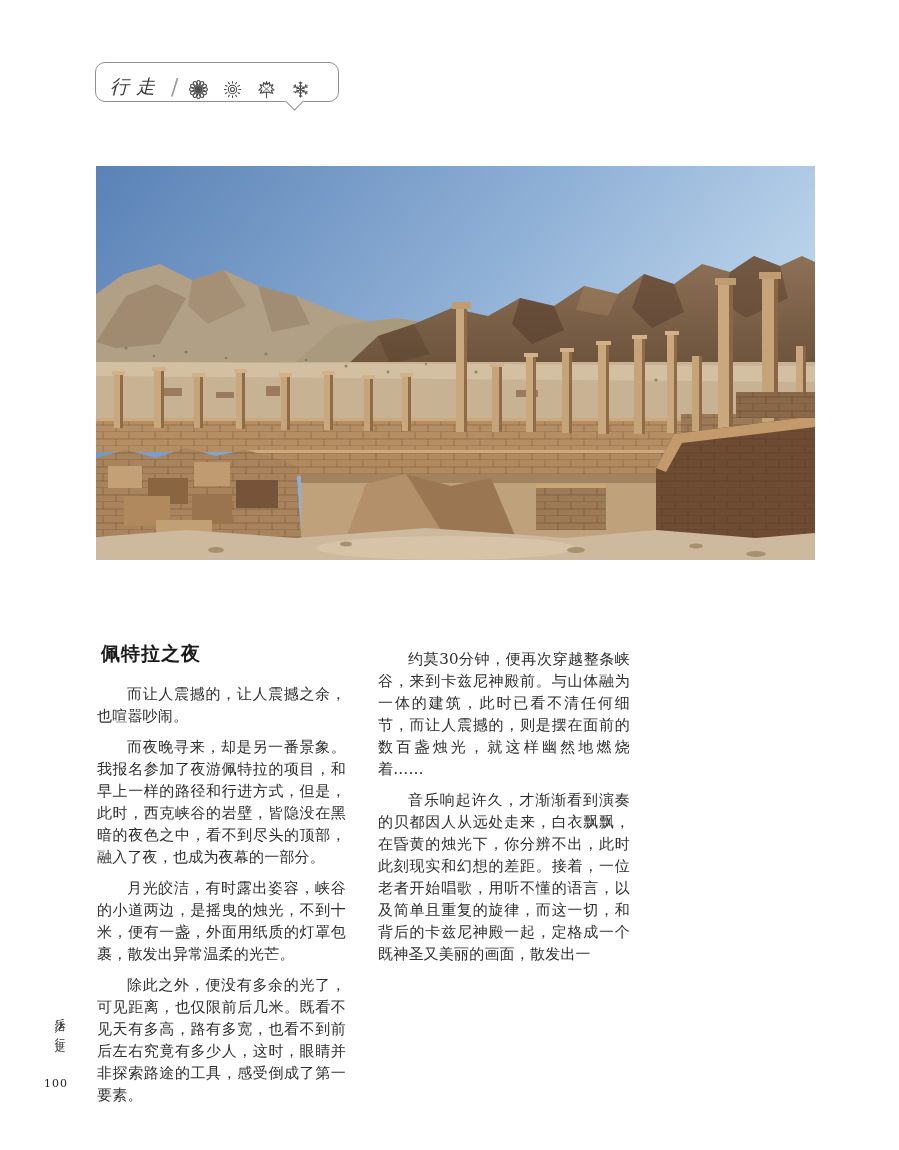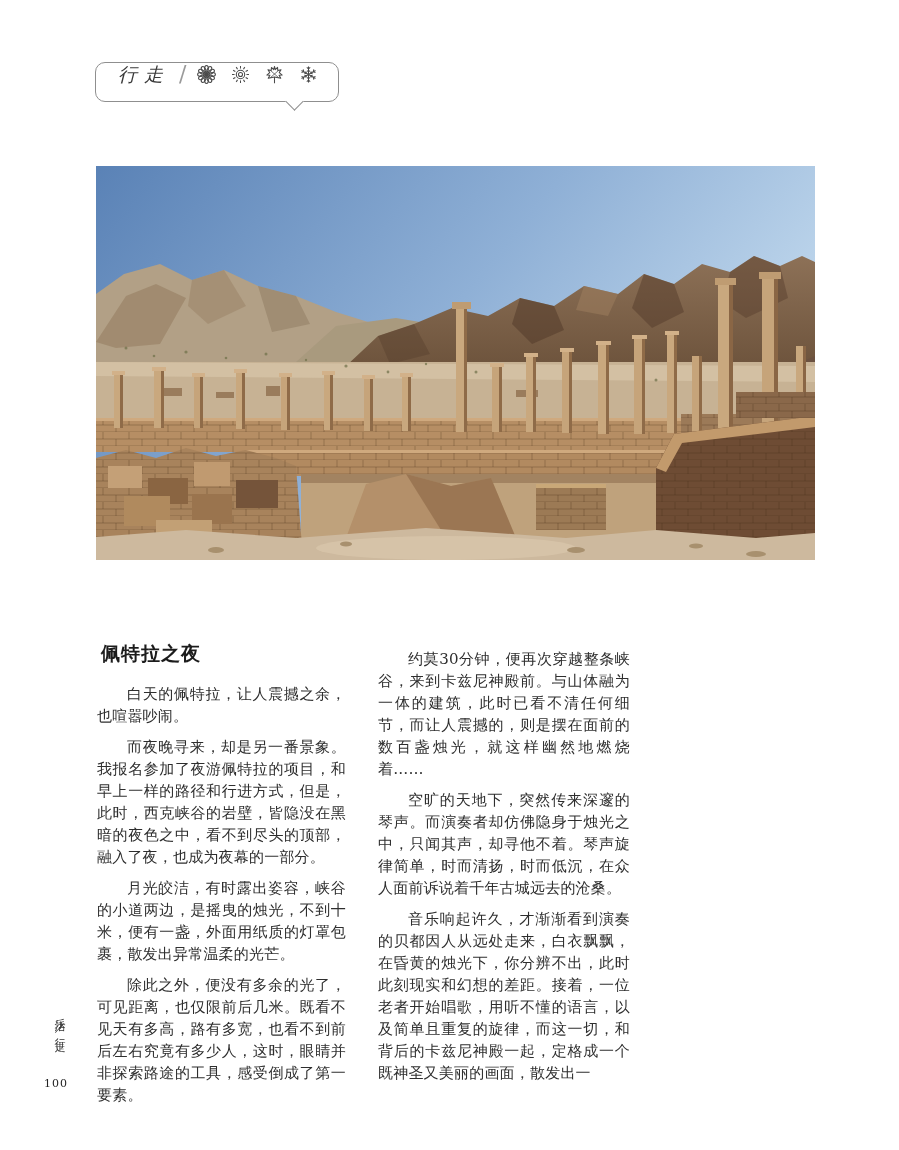--- a/index.html
+++ b/index.html
@@ -7,21 +7,21 @@
     width:899px;height:1150px;position:relative;background:#ffffff;
     font-family:"DejaVu Serif","Liberation Serif",serif;
     -webkit-font-smoothing:antialiased;
   }
   .page{position:absolute;inset:0;overflow:hidden;}
 
   
   .badge{
     position:absolute;left:95px;top:62px;width:244px;height:40px;
     border:1px solid #8f8f8f;border-radius:10px;background:#fff;
-    display:flex;align-items:flex-start;padding:0 22px;box-sizing:border-box;gap:9px;
+    display:flex;align-items:flex-end;padding:0 14px;box-sizing:border-box;gap:9px;
   }
   .badge-label{
     font-size:19px;color:#3a3a3a;letter-spacing:7px;font-weight:500;
     font-style:italic;white-space:nowrap;transform:translateY(-1px);
   }
   .badge-slash{font-size:22px;color:#9a9a9a;font-weight:300;transform:translateY(-2px);}
   .badge-icons{display:flex;align-items:center;gap:11px;}
   .badge-icons svg{display:block;}
   .badge-tail{
     position:absolute;left:192px;bottom:-7px;width:12px;height:12px;background:#fff;
@@ -333,28 +333,27 @@
           <ellipse cx="250" cy="378" rx="6" ry="2.5"></ellipse>
         <ellipse cx="480" cy="384" rx="9" ry="3"></ellipse>
           <ellipse cx="600" cy="380" rx="7" ry="2.6"></ellipse>
         <ellipse cx="660" cy="388" rx="10" ry="3"></ellipse>
       </g>
     </svg>
   </div>
 
   <div class="col col-left">
     <h1 class="article-title">佩特拉之夜</h1>
-    <p>白天的佩特拉，让人震撼之余，也喧嚣吵闹。</p>
+    <p>而让人震撼的，让人震撼之余，也喧嚣吵闹。</p>
     <p>而夜晚寻来，却是另一番景象。我报名参加了夜游佩特拉的项目，和早上一样的路径和行进方式，但是，此时，西克峡谷的岩壁，皆隐没在黑暗的夜色之中，看不到尽头的顶部，融入了夜，也成为夜幕的一部分。</p>
     <p>月光皎洁，有时露出姿容，峡谷的小道两边，是摇曳的烛光，不到十米，便有一盏，外面用纸质的灯罩包裹，散发出异常温柔的光芒。</p>
     <p>除此之外，便没有多余的光了，可见距离，也仅限前后几米。既看不见天有多高，路有多宽，也看不到前后左右究竟有多少人，这时，眼睛并非探索路途的工具，感受倒成了第一要素。</p>
   </div>
 
   <div class="col col-right">
     <p>约莫30分钟，便再次穿越整条峡谷，来到卡兹尼神殿前。与山体融为一体的建筑，此时已看不清任何细节，而让人震撼的，则是摆在面前的数百盏烛光，就这样幽然地燃烧着……</p>
-    <p>空旷的天地下，突然传来深邃的琴声。而演奏者却仿佛隐身于烛光之中，只闻其声，却寻他不着。琴声旋律简单，时而清扬，时而低沉，在众人面前诉说着千年古城远去的沧桑。</p>
     <p>音乐响起许久，才渐渐看到演奏的贝都因人从远处走来，白衣飘飘，在昏黄的烛光下，你分辨不出，此时此刻现实和幻想的差距。接着，一位老者开始唱歌，用听不懂的语言，以及简单且重复的旋律，而这一切，和背后的卡兹尼神殿一起，定格成一个既神圣又美丽的画面，散发出一</p>
   </div>
 
   <div class="side-label">乐活／行走</div>
   <div class="page-number">100</div>
 
 </div>
 
 </body></html>

